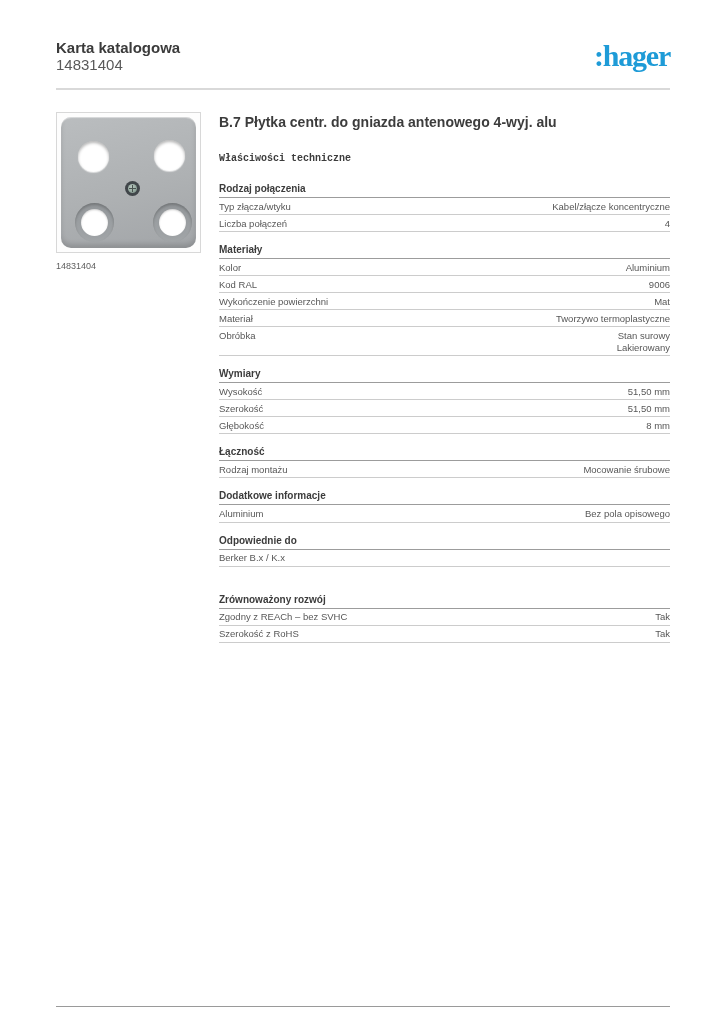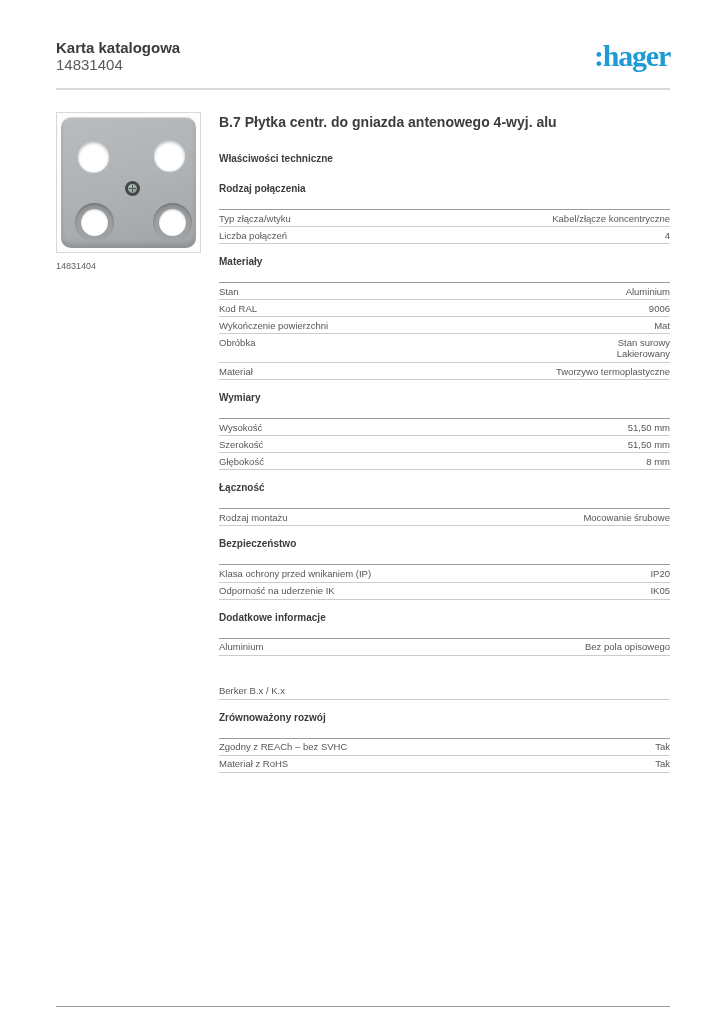--- a/index.html
+++ b/index.html
@@ -70,27 +70,27 @@
   }
   .screw .screw-head::before, .screw .screw-head::after {
     content: ""; position: absolute; background: #4a5450;
   }
   .screw .screw-head::before { left: 4px; top: 1px; width: 1px; height: 7px; }
   .screw .screw-head::after  { left: 1px; top: 4px; width: 7px; height: 1px; }
   .figure-caption { margin-top: 8px; font-size: 9px; color: #5e5e5e; }
   
   .content { position: absolute; left: 219px; right: 54px; top: 95px; }
   .product-title { font-size: 14px; font-weight: bold; color: #3c3c3c; }
-  .properties-heading { font-size: 10px; font-weight: bold; color: #3c3c3c; margin-top: 23px; }
+  .properties-heading { font-size: 10px; font-weight: bold; color: #3c3c3c; margin-top: 23px; font-family: Liberation Mono, monospace; }
   .sections { margin-top: 19px; }
   .section + .section { margin-top: 12px; }
   .section:nth-of-type(7) { margin-top: 27px; }
   .sec-title {
     font-size: 10px; font-weight: bold; color: #3c3c3c;
-    padding-bottom: 15px; border-bottom: 1px solid #9c9c9c;
+    padding-bottom: 3px; border-bottom: 1px solid #9c9c9c;
   }
   .row {
     display: flex; justify-content: space-between; align-items: flex-start;
     font-size: 9.5px; color: #575757; line-height: 1.22;
     padding: 2.5px 0 2px; border-bottom: 1px solid #cccccc;
   }
   .row .label { text-align: left; padding-right: 10px; }
   .row .value { text-align: right; }
   
   .footer-rule {
@@ -150,42 +150,42 @@
             <span class="value">Kabel/złącze koncentryczne</span>
           </div>
           <div class="row">
             <span class="label">Liczba połączeń</span>
             <span class="value">4</span>
           </div>
         </section>
         <section class="section">
           <div class="sec-title">Materiały</div>
           <div class="row">
-            <span class="label">Stan</span>
+            <span class="label">Kolor</span>
             <span class="value">Aluminium</span>
           </div>
           <div class="row">
             <span class="label">Kod RAL</span>
             <span class="value">9006</span>
           </div>
           <div class="row">
             <span class="label">Wykończenie powierzchni</span>
             <span class="value">Mat</span>
+          </div>
+          <div class="row">
+            <span class="label">Materiał</span>
+            <span class="value">Tworzywo termoplastyczne</span>
           </div>
           <div class="row">
             <span class="label">Obróbka</span>
             <span class="value">
               <div>Stan surowy</div>
               <div>Lakierowany</div>
             </span>
           </div>
-          <div class="row">
-            <span class="label">Materiał</span>
-            <span class="value">Tworzywo termoplastyczne</span>
-          </div>
         </section>
         <section class="section">
           <div class="sec-title">Wymiary</div>
           <div class="row">
             <span class="label">Wysokość</span>
             <span class="value">51,50 mm</span>
           </div>
           <div class="row">
             <span class="label">Szerokość</span>
             <span class="value">51,50 mm</span>
@@ -196,51 +196,41 @@
           </div>
         </section>
         <section class="section">
           <div class="sec-title">Łączność</div>
           <div class="row">
             <span class="label">Rodzaj montażu</span>
             <span class="value">Mocowanie śrubowe</span>
           </div>
         </section>
         <section class="section">
-          <div class="sec-title">Bezpieczeństwo</div>
-          <div class="row">
-            <span class="label">Klasa ochrony przed wnikaniem (IP)</span>
-            <span class="value">IP20</span>
-          </div>
-          <div class="row">
-            <span class="label">Odporność na uderzenie IK</span>
-            <span class="value">IK05</span>
-          </div>
-        </section>
-        <section class="section">
           <div class="sec-title">Dodatkowe informacje</div>
           <div class="row">
             <span class="label">Aluminium</span>
             <span class="value">Bez pola opisowego</span>
           </div>
         </section>
         <section class="section">
+          <div class="sec-title">Odpowiednie do</div>
           <div class="row">
             <span class="label">Berker B.x / K.x</span>
             <span class="value"></span>
           </div>
         </section>
         <section class="section">
           <div class="sec-title">Zrównoważony rozwój</div>
           <div class="row">
             <span class="label">Zgodny z REACh – bez SVHC</span>
             <span class="value">Tak</span>
           </div>
           <div class="row">
-            <span class="label">Materiał z RoHS</span>
+            <span class="label">Szerokość z RoHS</span>
             <span class="value">Tak</span>
           </div>
         </section>
       </div>
   </div>
 
   <div class="footer-rule"></div>
 
 </div>
 

